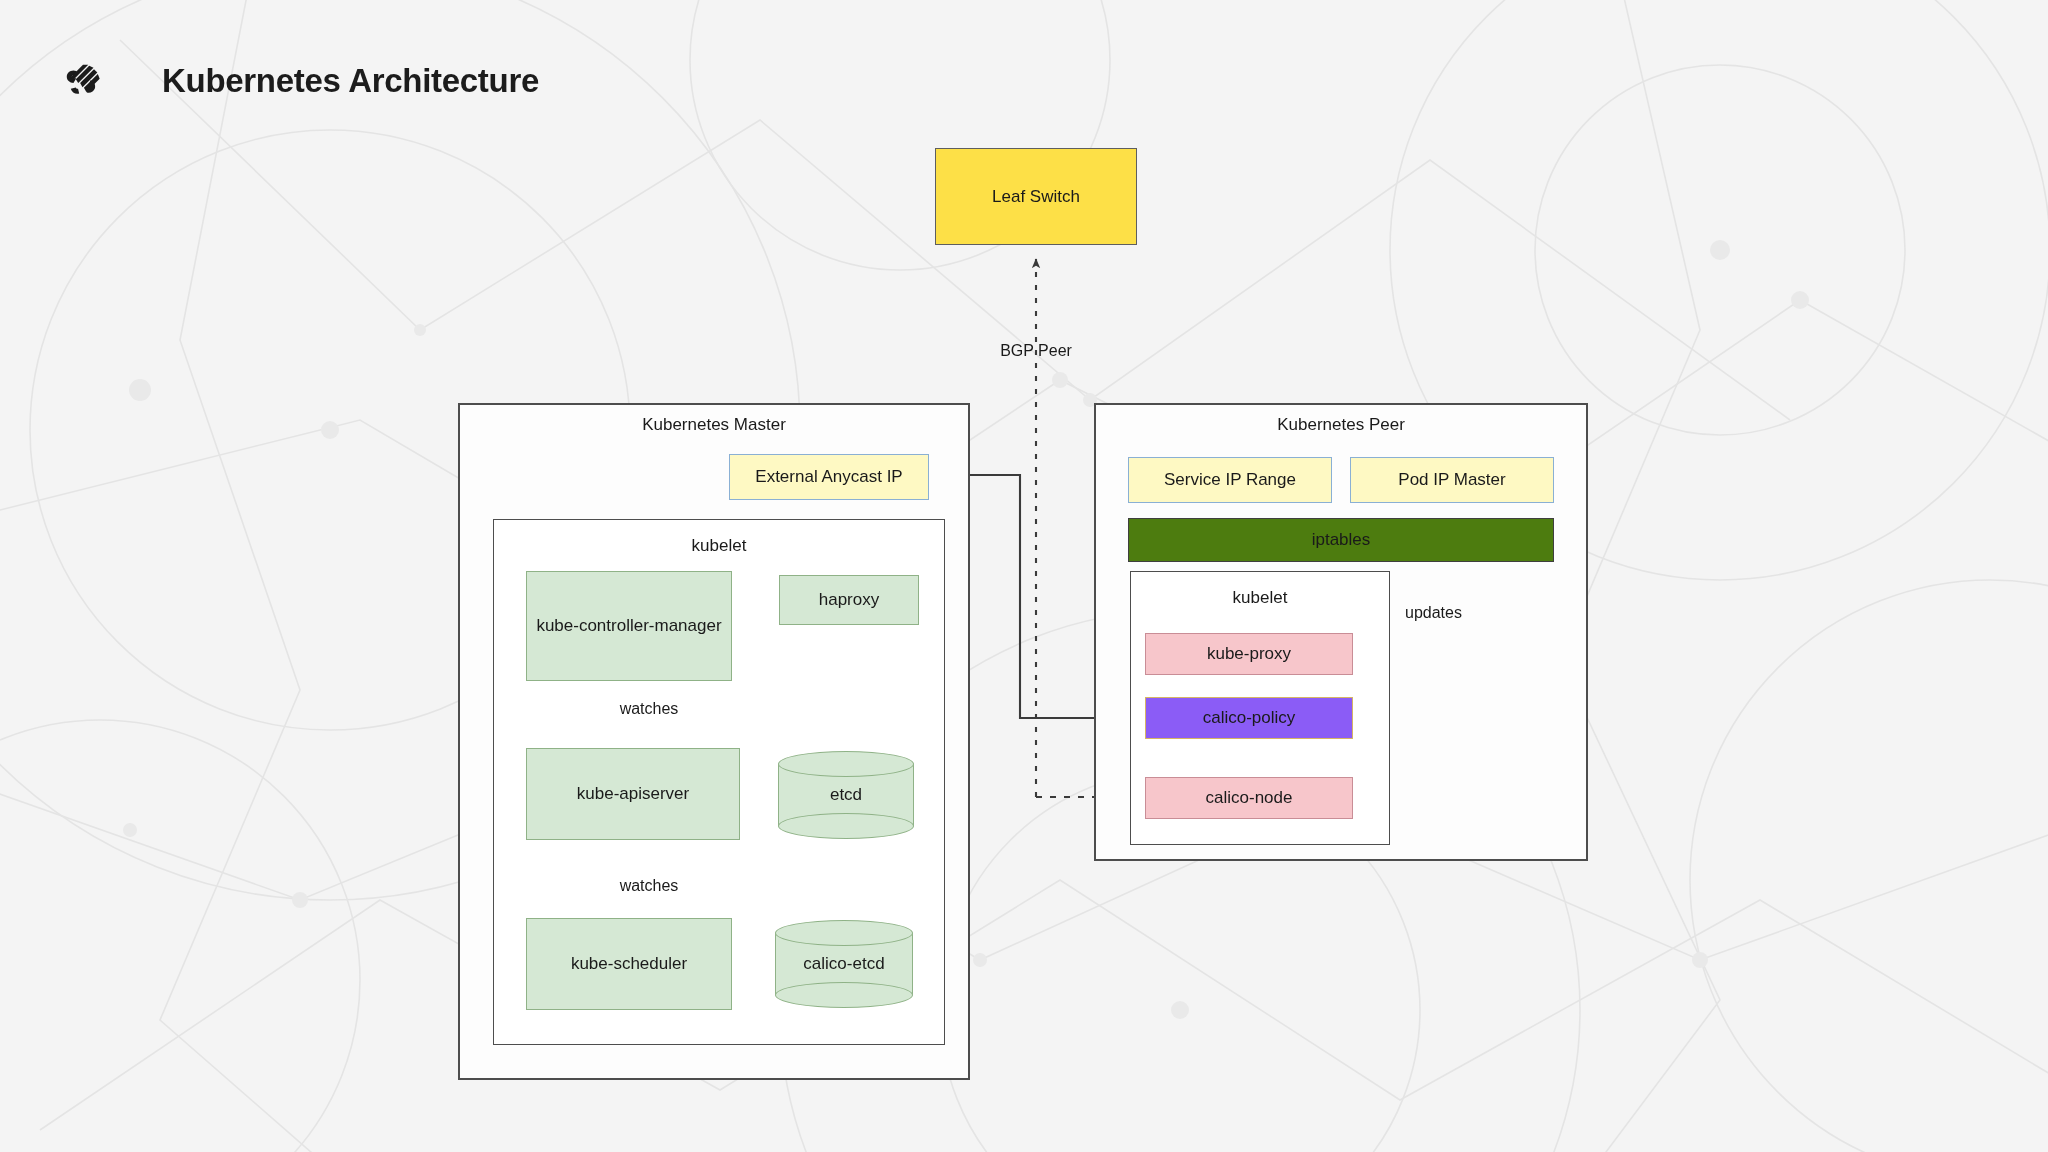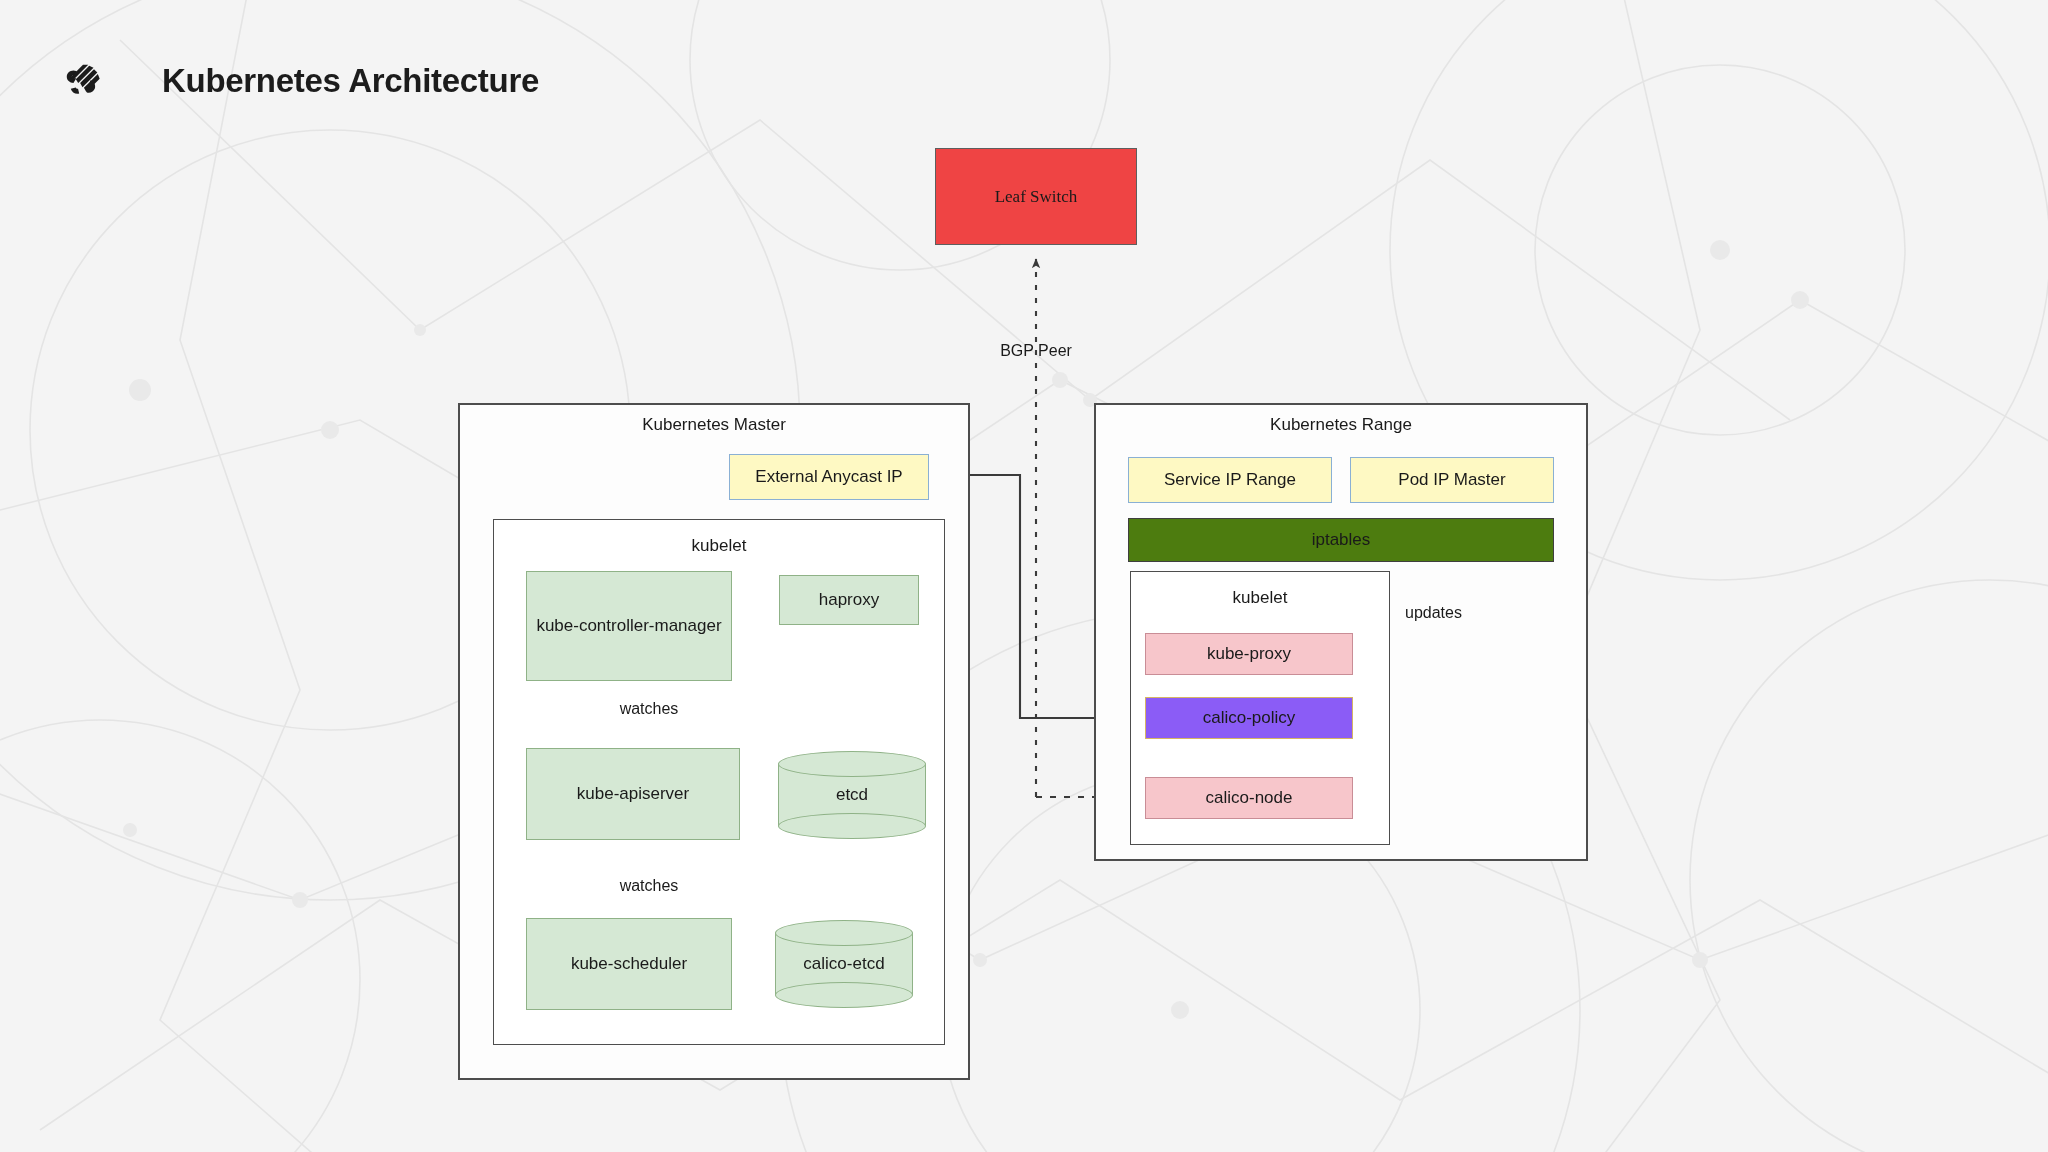--- a/index.html
+++ b/index.html
@@ -39,23 +39,22 @@
   
   .node {
     position: absolute;
     display: flex; align-items: center; justify-content: center;
     text-align: center;
     font-size: 17px;
     color: #1a1a1a;
     line-height: 1.25;
   }
   .plain-box {
-    background: #ef4444;
+    background: #fde047;
     border: 1.6px solid #5e5e5e;
-    font-family: Liberation Serif, serif;
   }
   .container-box {
     position: absolute;
     background: #fdfdfd;
     border: 2px solid #4d4d4d;
   }
   .inner-box {
     position: absolute;
     background: #ffffff;
     border: 1.8px solid #4d4d4d;
@@ -219,42 +218,42 @@
   <div class="node green" style="left:779px; top:575px; width:140px; height:50px;">
     <span>haproxy</span>
   </div>
 
   <div class="edge-label" style="left:594px; top:700px; width:110px;">watches</div>
 
   <div class="node green" style="left:526px; top:748px; width:214px; height:92px;">
     <span>kube-apiserver</span>
   </div>
 
-  <div class="cyl" style="left:778px; top:751px; width:148px; height:88px;">
+  <div class="cyl" style="left:778px; top:751px; width:136px; height:88px;">
     <div class="cyl-bot"></div>
     <div class="cyl-body"></div>
     <div class="cyl-top"></div>
     <div class="cyl-label">etcd</div>
   </div>
 
   <div class="edge-label" style="left:594px; top:877px; width:110px;">watches</div>
 
   <div class="node green" style="left:526px; top:918px; width:206px; height:92px;">
     <span>kube-scheduler</span>
   </div>
 
   <div class="cyl" style="left:775px; top:920px; width:138px; height:88px;">
     <div class="cyl-bot"></div>
     <div class="cyl-body"></div>
     <div class="cyl-top"></div>
     <div class="cyl-label">calico-etcd</div>
   </div>
 
   <div class="container-box" style="left:1094px; top:403px; width:494px; height:458px;"></div>
-  <div class="container-label" style="left:1094px; top:415px; width:494px;">Kubernetes Range</div>
+  <div class="container-label" style="left:1094px; top:415px; width:494px;">Kubernetes Peer</div>
 
   <div class="node blue" style="left:1128px; top:457px; width:204px; height:46px;">
     <span>Service IP Range</span>
   </div>
 
   <div class="node blue" style="left:1350px; top:457px; width:204px; height:46px;">
     <span>Pod IP Master</span>
   </div>
 
   <div class="node white" style="left:1128px; top:518px; width:426px; height:44px;">

